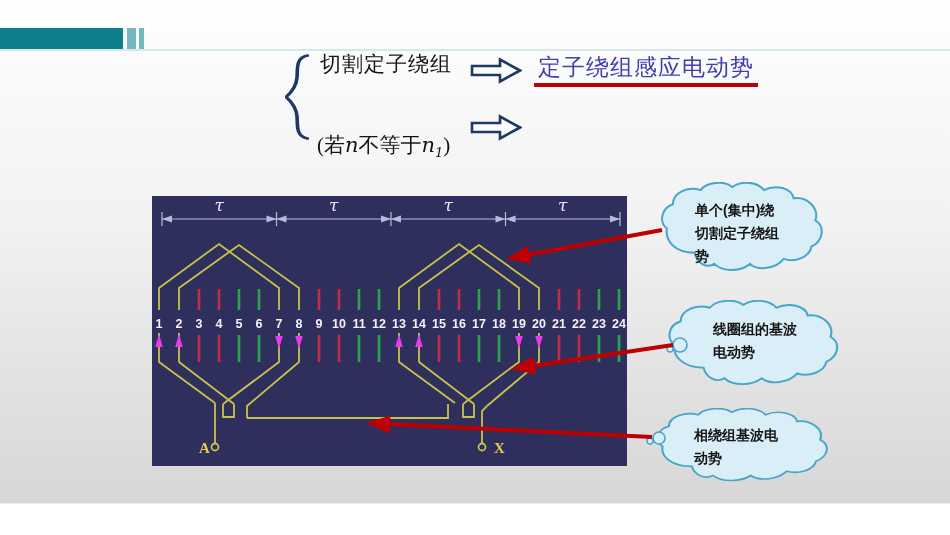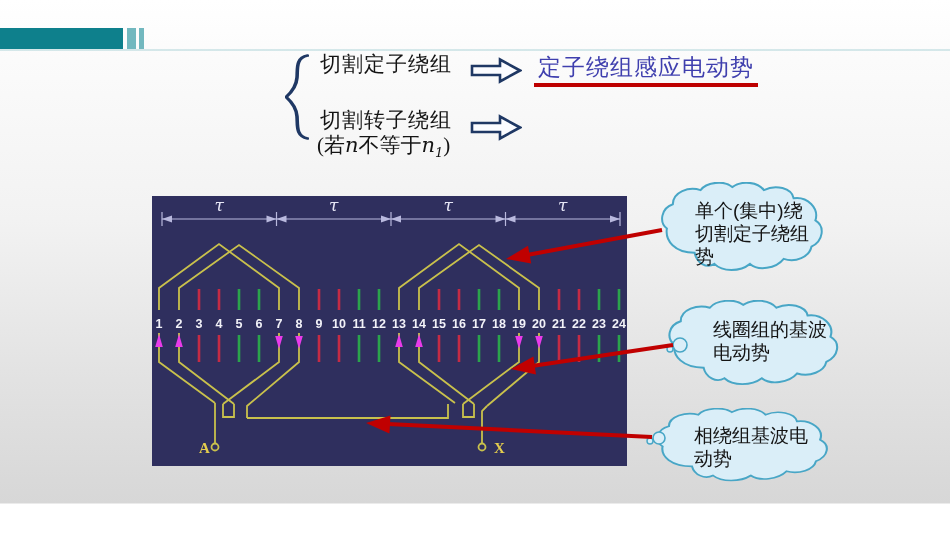--- a/index.html
+++ b/index.html
@@ -29,21 +29,21 @@
   .red-underline{left:534px;top:83px;width:224px;height:4px;background:#BE0000;}
   .brace-box{left:285px;top:54px;width:24px;height:86px;}
   .block-arrow{width:52px;height:27px;}
   .ba1{left:470px;top:57px;}
   .ba2{left:470px;top:114px;}
   
   .diagram{left:152px;top:196px;width:475px;height:270px;background:#2F2F5E;}
   
   .cloud{position:absolute;}
   .cloud .cloud-svg{position:absolute;left:0;top:0;width:100%;height:100%;}
-  .cloud .cloud-text{position:relative;font-size:19px;font-weight:normal;color:#141414;line-height:23px;}
+  .cloud .cloud-text{position:relative;font-size:14px;font-weight:bold;color:#141414;line-height:23px;}
   .cloud1{left:655px;top:182px;width:198px;height:91px;}
   .cloud1 .cloud-text{padding:17px 0 0 40px;}
   .cloud2{left:662px;top:300px;width:208px;height:87px;}
   .cloud2 .cloud-text{padding:18px 0 0 51px;}
   .cloud3{left:650px;top:408px;width:210px;height:75px;}
   .cloud3 .cloud-text{padding:16px 0 0 44px;}
   .overlay{left:0;top:0;width:950px;height:535px;pointer-events:none;}
 </style>
 </head>
 <body>
@@ -66,21 +66,20 @@
 
   <div class="abs block-arrow ba1">
     <svg width="52" height="27" viewBox="0 0 52 27">
       <polygon points="2,9 30,9 30,2.5 50,13.5 30,24.5 30,18 2,18" fill="#FBFCFF" stroke="#1F3864" stroke-width="2.6" stroke-linejoin="miter"></polygon>
     </svg>
   </div>
 
   <div class="abs effect effect1">定子绕组感应电动势</div>
   <div class="abs red-underline"></div>
 
-  <div class="abs cause cause2">切割转子绕组</div>
   <div class="abs cond">
     <span>(若</span><i>n</i><span>不等于</span><i>n</i><sub><i>1</i></sub><span>)</span>
   </div>
 
   <div class="abs block-arrow ba2">
     <svg width="52" height="27" viewBox="0 0 52 27">
       <polygon points="2,9 30,9 30,2.5 50,13.5 30,24.5 30,18 2,18" fill="#FBFCFF" stroke="#1F3864" stroke-width="2.6" stroke-linejoin="miter"></polygon>
     </svg>
   </div>
 

